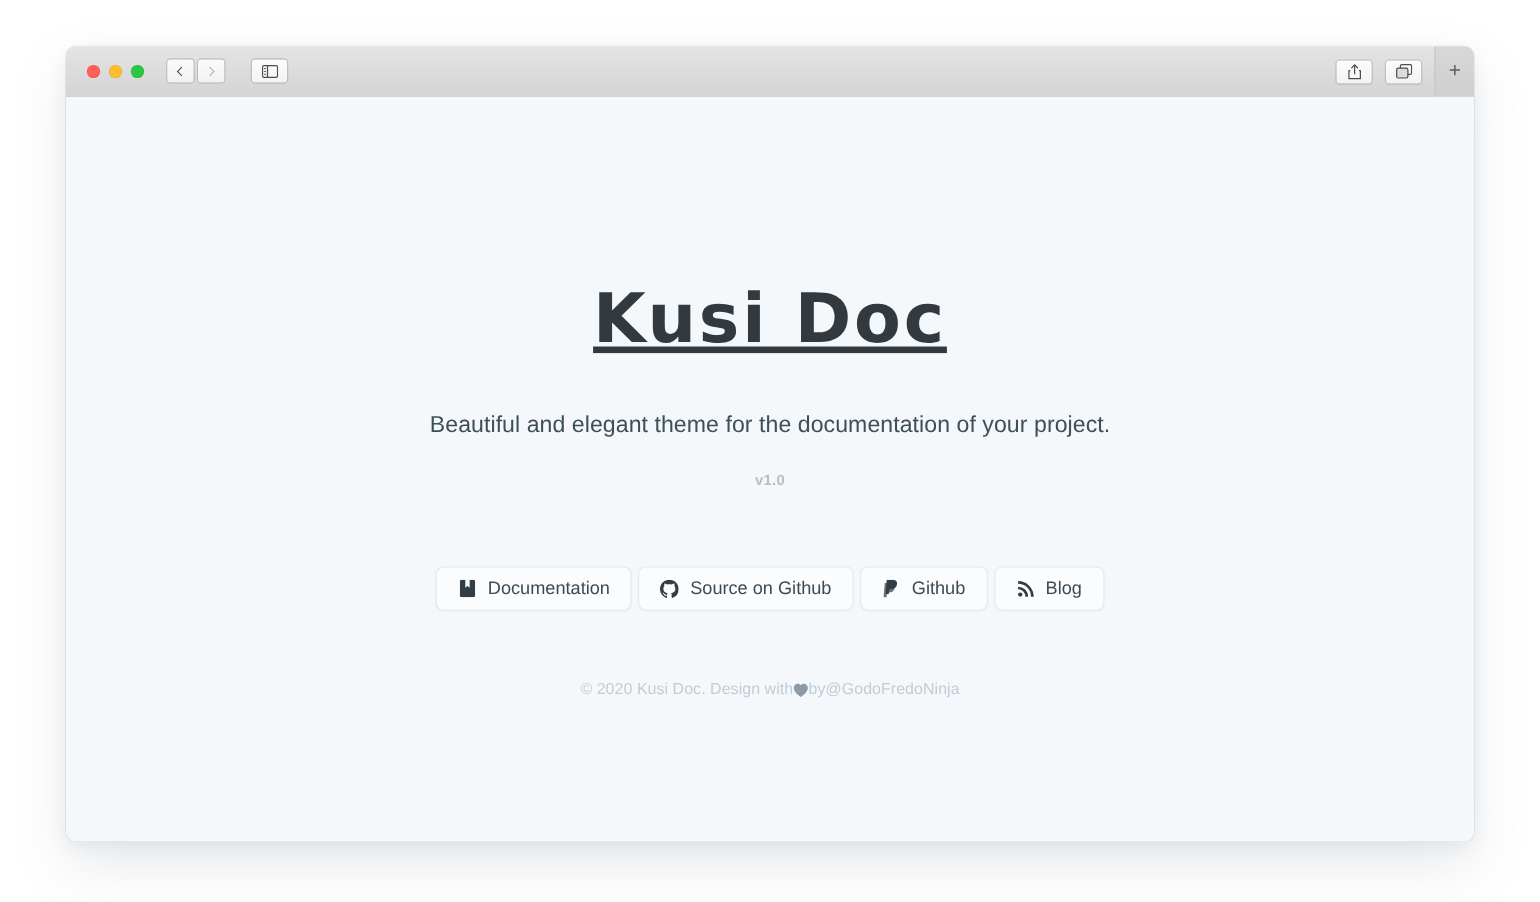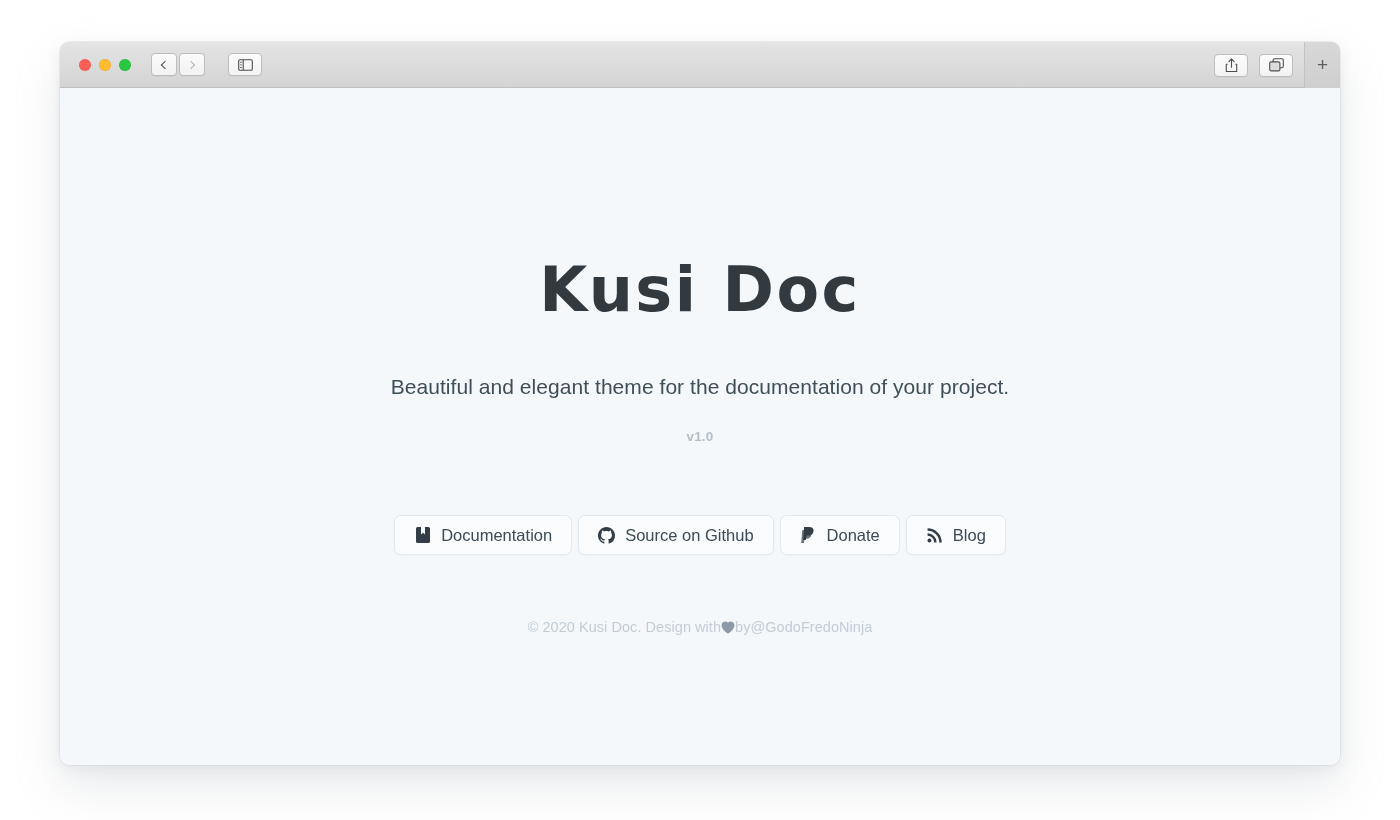--- a/index.html
+++ b/index.html
@@ -167,20 +167,21 @@
   }
 
   .site-title {
     margin-top: 171px;
     font-family: "DejaVu Sans", sans-serif;
     font-size: 62px;
     font-weight: 700;
     color: #323a40;
     letter-spacing: 2.5px;
     line-height: 1;
+    text-decoration: underline;
   }
 
   .tagline {
     margin-top: 52px;
     font-size: 21px;
     color: #3f4f58;
     font-weight: 400;
     line-height: 1.3;
     letter-spacing: 0.05px;
   }
@@ -333,21 +334,21 @@
           <span class="label">Source on Github</span>
         </a>
 
         <a class="hero-btn">
           <span class="ic">
             <svg width="14" height="17" viewBox="0 0 14 17">
               <path fill="#323d47" d="M3.1 0h5.1c2.9 0 4.7 1.4 4.3 4.2-.4 2.9-2.4 4.3-5.1 4.3H5.6L4.9 13H2.2L3.1 0z"></path>
               <path fill="#323d47" opacity="0.72" d="M1.3 3.1h5.1c2.9 0 4.4 1.5 4 4.3-.4 2.9-2.4 4.3-5.1 4.3H3.6L2.9 16H.2L1.3 3.1z"></path>
             </svg>
           </span>
-          <span class="label">Donate</span>
+          <span class="label">Github</span>
         </a>
 
         <a class="hero-btn">
           <span class="ic">
             <svg width="15" height="15" viewBox="0 0 16 16">
               <circle cx="2.6" cy="13.4" r="2.1" fill="#323d47"></circle>
               <path d="M0.6 8.3a7.1 7.1 0 0 1 7.1 7.1h2.6A9.7 9.7 0 0 0 0.6 5.7v2.6z" fill="#323d47"></path>
               <path d="M0.6 2.9A12.5 12.5 0 0 1 13.1 15.4h2.6A15.1 15.1 0 0 0 0.6 0.3v2.6z" fill="#323d47"></path>
             </svg>
           </span>

